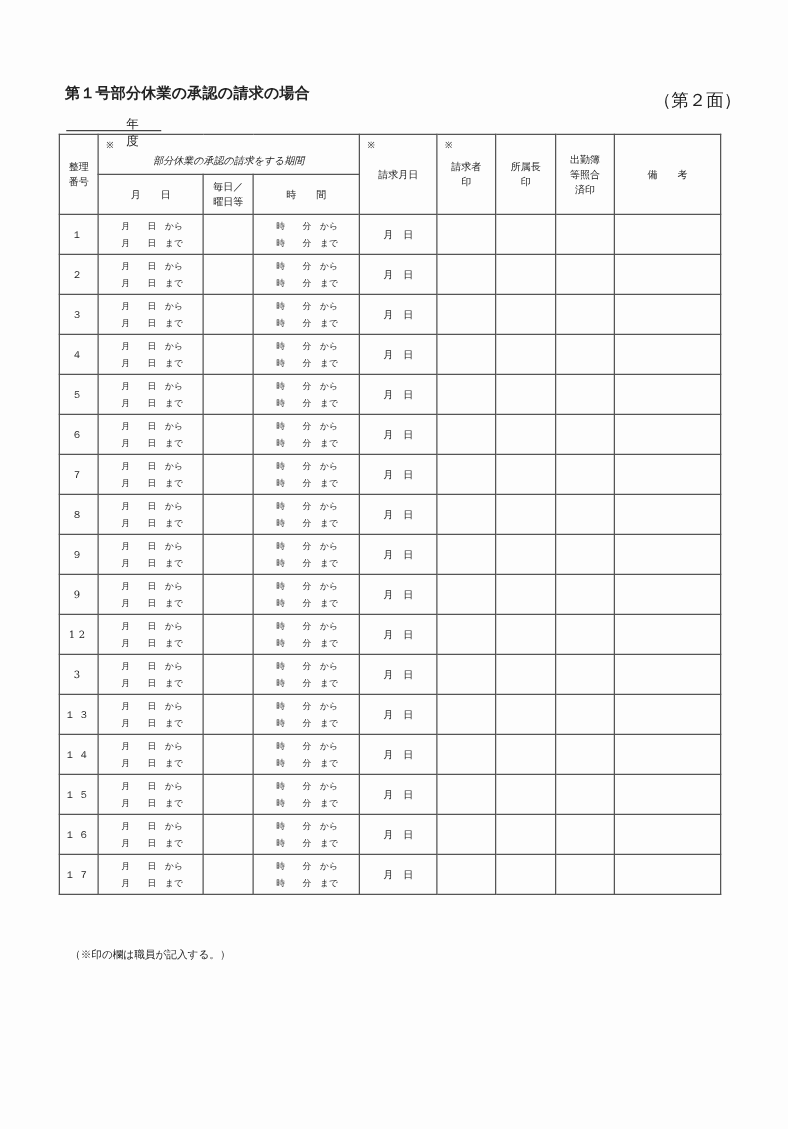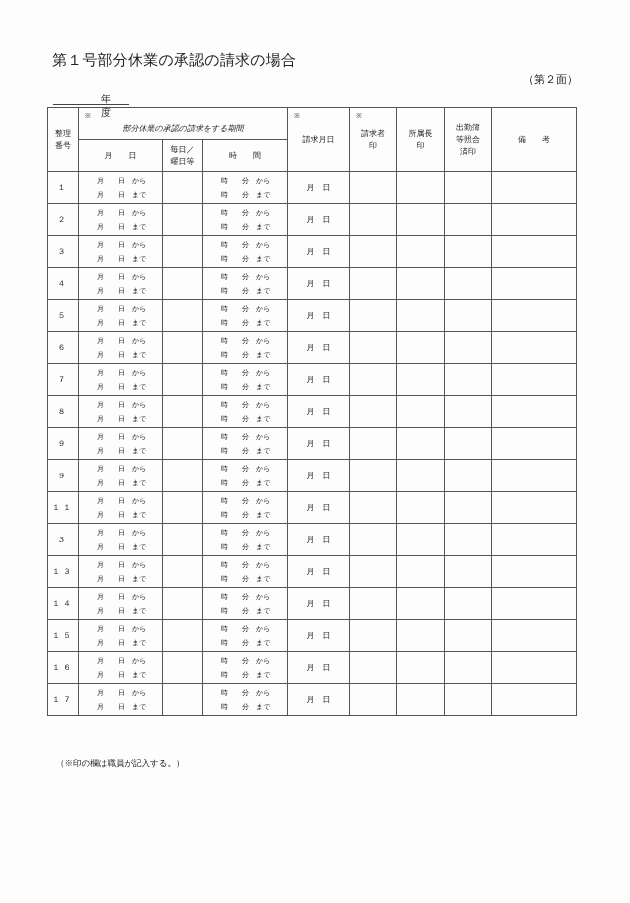--- a/index.html
+++ b/index.html
@@ -1,20 +1,20 @@
 <!DOCTYPE html>
 <html><head>
 <meta charset="utf-8">
 <style>
   html, body { margin:0; padding:0; background:#fdfdfd; }
   body { width:630px; height:903px; position:relative; overflow:hidden;
          font-family: "DejaVu Serif", "Liberation Serif", serif; color:#222; }
   .abs { position:absolute; }
-  .title { left:52px; top:51px; font-size:15px; letter-spacing:0.2px; }
-  .page-no { right:52px; top:72px; font-size:11px;font-family:Liberation Serif, serif; }
+  .title { left:52px; top:66px; font-size:12px; letter-spacing:0.2px;font-weight:bold; }
+  .page-no { right:37px; top:72px; font-size:14px;font-family:Liberation Serif, serif; }
   .year { left:53px; top:92px; width:76px; border-bottom:1px solid #444; height:12px; font-size:10px; }
   .year span { position:absolute; left:48px; top:0; letter-spacing:6px; }
   table.form { position:absolute; left:47px; top:107px; border-collapse:collapse; table-layout:fixed; width:529px; }
   table.form td, table.form th { border:1px solid #555; padding:0; font-weight:normal; font-size:8px; text-align:center; vertical-align:middle; line-height:1.5; }
   th.hdr { position:relative; }
   .mark { position:absolute; left:6px; top:3px; font-size:7px; }
   tr.h1 th { height:31px; }
   tr.h2 th { height:31px; }
   tr.row td { height:31px; }
   .rownum { font-size:9px; letter-spacing:3px; }
@@ -221,21 +221,21 @@
      <td class="tm">
           <div class="pair"><div>時　　分　から</div><div>時　　分　まで</div></div>
         </td>
      <td>月　日</td>
      <td></td>
      <td></td>
      <td></td>
      <td></td>
       </tr>
       <tr class="row">
-        <td class="rownum">１１</td>
+        <td class="rownum">12</td>
      <td class="md">
           <div class="pair"><div>月　　日　から</div><div>月　　日　まで</div></div>
         </td>
      <td></td>
      <td class="tm">
           <div class="pair"><div>時　　分　から</div><div>時　　分　まで</div></div>
         </td>
      <td>月　日</td>
      <td></td>
      <td></td>

